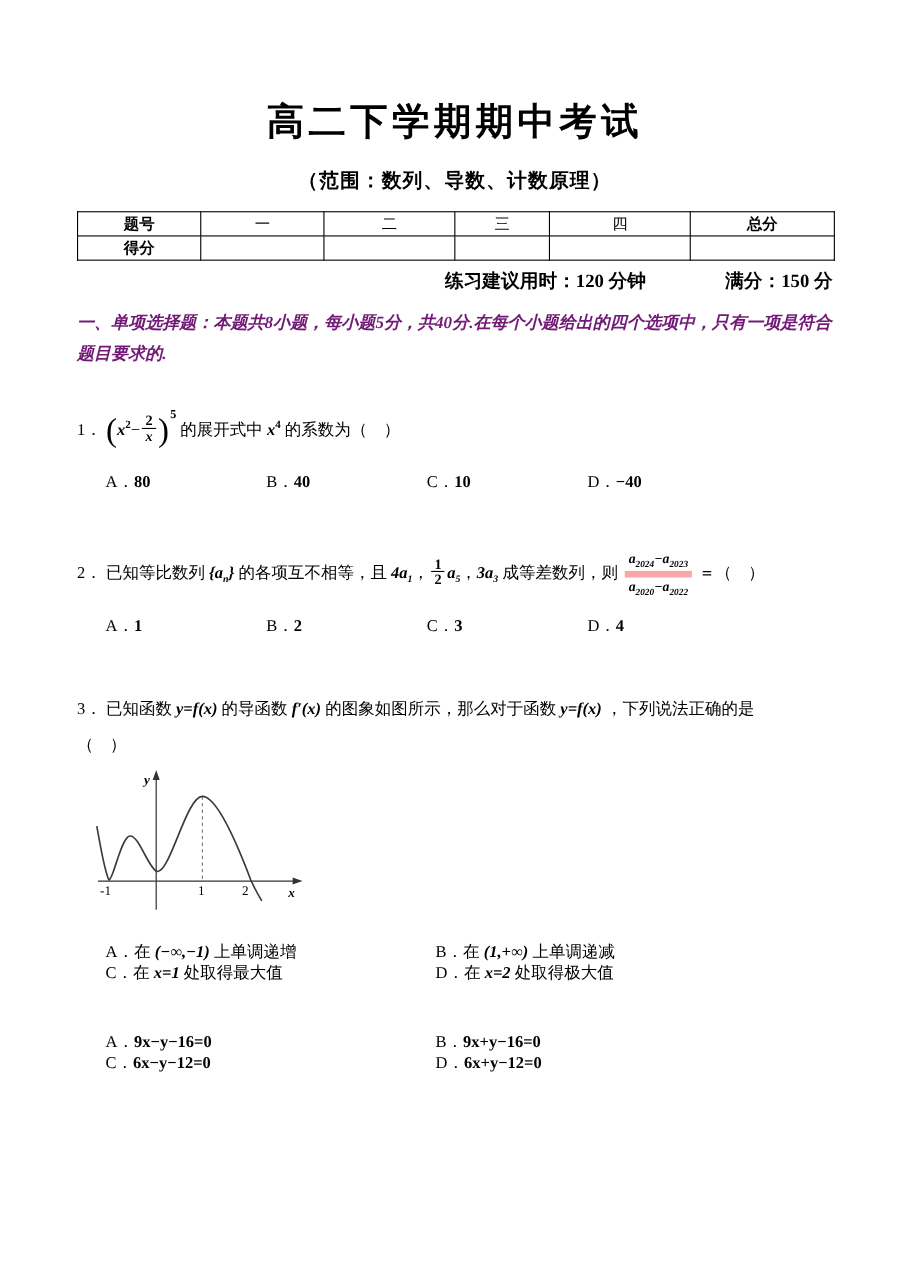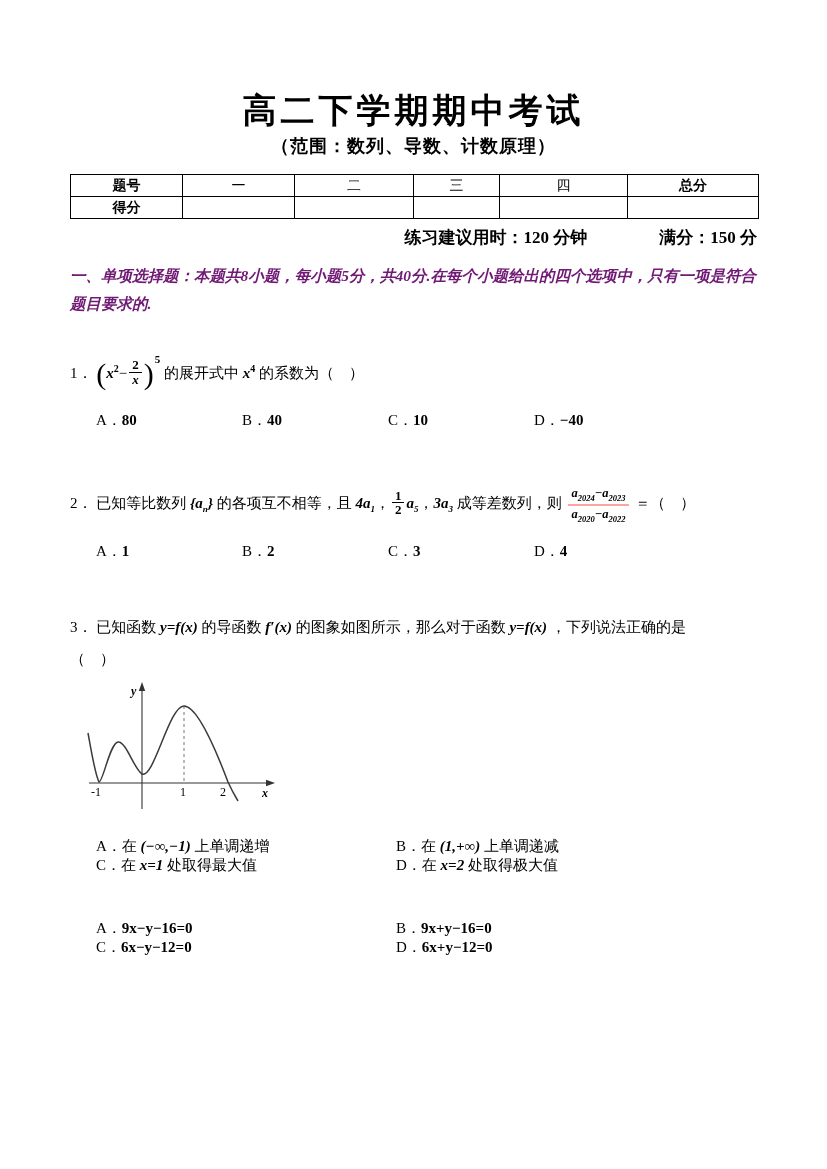--- a/index.html
+++ b/index.html
@@ -20,20 +20,21 @@
     margin: 0;
     text-align: center;
     font-size: 34px;
     font-weight: 700;
     letter-spacing: 4px;
   }
   .subtitle {
     text-align: center;
     font-size: 18px;
     font-weight: 700;
+    margin-top: 18px;
     letter-spacing: 1px;
   }
 
   table.score-table {
     border-collapse: collapse;
     margin: 16px auto 0 auto;
     table-layout: fixed;
     width: 688px;
     border-radius: 19px;
   }
@@ -78,21 +79,21 @@
     display: inline-block; vertical-align: -6px; text-align: center;
     line-height: 1.05; font-size: 13px; margin: 0 2px; font-weight: 700;
   }
   .frac .fnum { display: block; border-bottom: 1px solid #000; padding: 0 3px; }
   .frac .fden { display: block; }
 
   .frac2 {
     display: inline-block; vertical-align: middle; text-align: center;
     line-height: 1.3; font-size: 12.5px; margin: 0 3px; font-weight: 600;
   }
-  .frac2 .fnum { display: block; border-bottom: 2px solid #fca5a5; padding: 0 3px; }
+  .frac2 .fnum { display: block; border-bottom: 6px solid #fca5a5; padding: 0 3px; }
   .frac2 .fden { display: block; }
   .frac2 sub { font-size: 8.5px; }
 
   .opts4 { display: flex; margin: 16px 0 0 26px; }
   .opts4 .opt { width: 146px; }
   .oval { font-weight: 700; }
   .omath { font-weight: 700; font-style: italic; }
 
   .opts2 { display: grid; grid-template-columns: 300px auto; margin: 16px 0 0 26px; }
 

